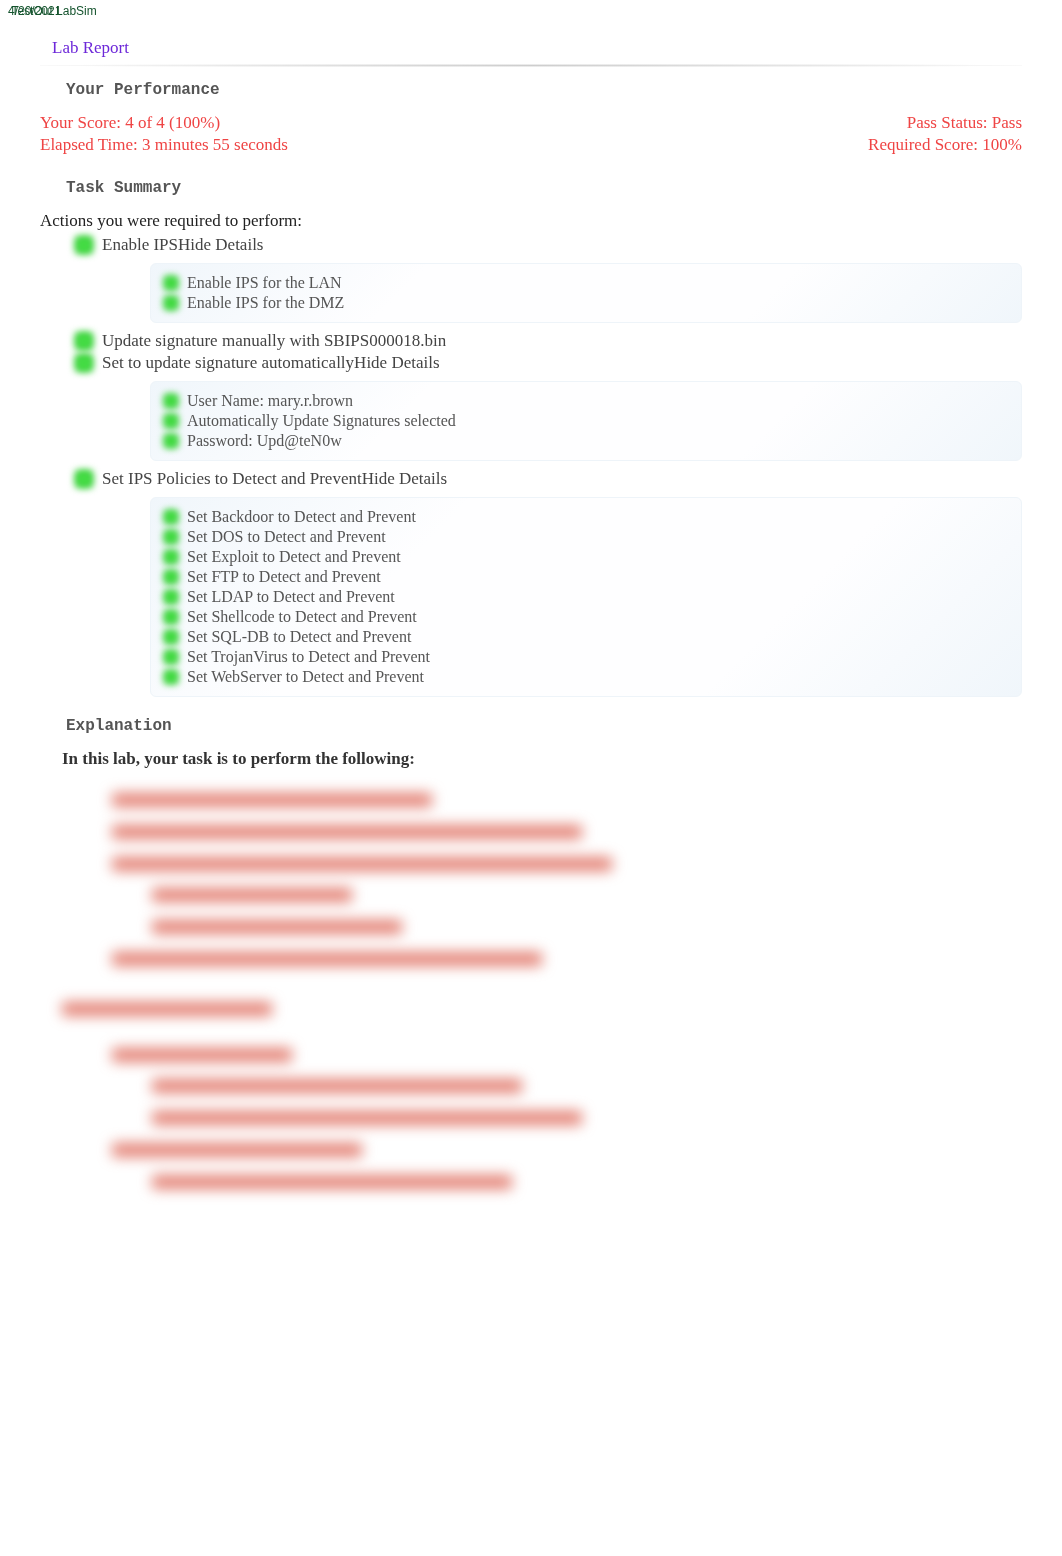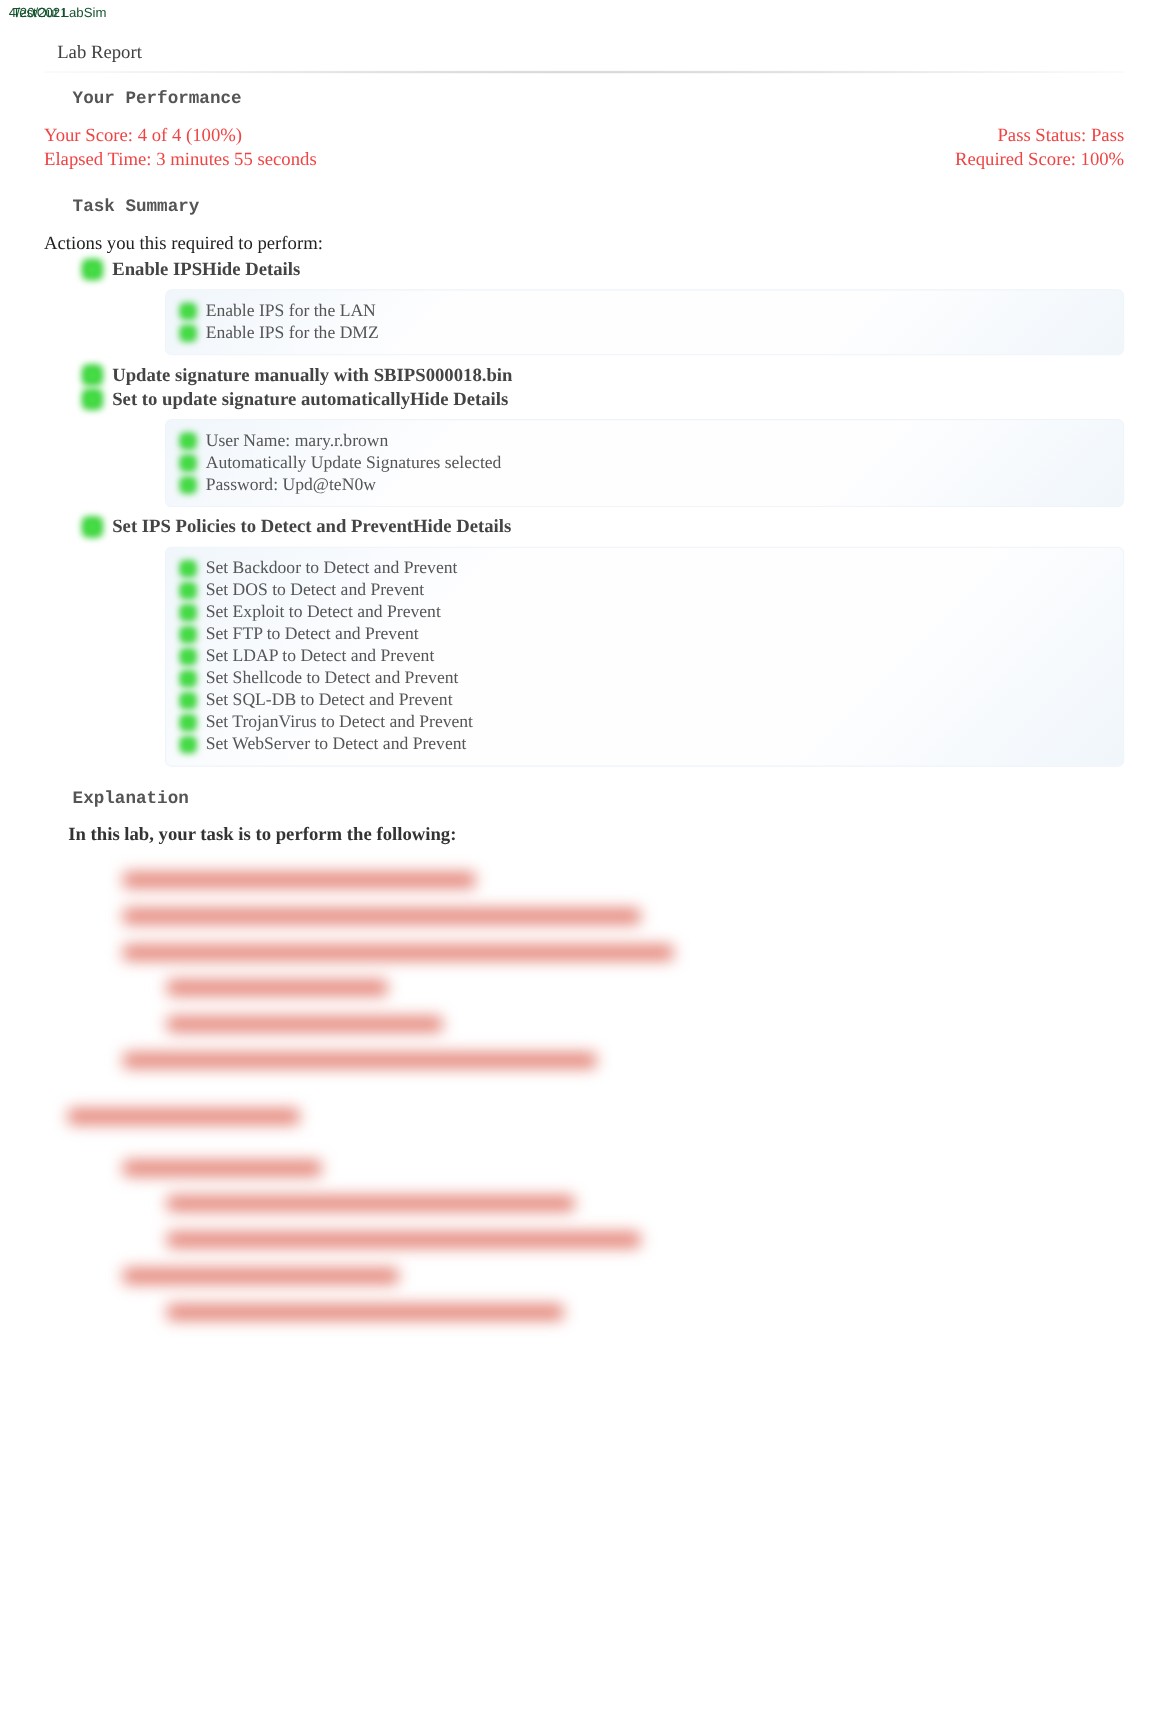--- a/index.html
+++ b/index.html
@@ -17,21 +17,21 @@
     color: #14532d;
   }
   .header-date { flex: 0 0 auto; }
   .header-title { flex: 1; margin-left: -50px; }
   .page {
     padding: 10px 40px 40px 40px;
   }
   .lab-title {
     font-size: 17px;
     margin: 6px 0 0 12px;
-    color: #404040;
+    color: #6d28d9;
   }
   .hr-gradient {
     height: 3px;
     margin: 6px 0 14px 0;
     background: radial-gradient(ellipse at center, rgba(200,200,200,0.9) 0%, rgba(255,255,255,0) 80%);
     border: none;
   }
   .section-h {
     font-size: 16px;
     font-weight: bold;
@@ -50,21 +50,20 @@
   .score-row .right { text-align: right; }
   .actions-h {
     font-size: 17px;
     color: #222;
     margin: 8px 0 4px 0;
   }
   .task-row {
     display: flex;
     align-items: center;
     margin: 2px 0 2px 34px;
-    font-weight: bold;
   }
   .sub-box {
     margin: 8px 0 8px 110px;
     padding: 8px 12px 8px 12px;
     border-radius: 6px;
     background: linear-gradient(135deg, #f0f6fb 0%, #fefeff 30%, #fefeff 70%, #f0f6fb 100%);
     border: 1px solid #eef4f9;
   }
   .sub-row {
     display: flex;
@@ -138,21 +137,21 @@
   <div class="score-row">
     <div class="left">Your Score: 4 of 4 (100%)</div>
     <div class="right">Pass Status: Pass</div>
   </div>
   <div class="score-row">
     <div class="left">Elapsed Time: 3 minutes 55 seconds</div>
     <div class="right">Required Score: 100%</div>
   </div>
 
   <div class="section-h" style="margin-top:24px">Task Summary</div>
-  <div class="actions-h">Actions you this required to perform:</div>
+  <div class="actions-h">Actions you were required to perform:</div>
 
   <div class="task-row">
     <span class="check"></span>
     <span class="task-text">
       <span>Enable IPS</span><span class="hide-link">Hide Details</span>
     </span>
   </div>
   <div class="sub-box">
     <div class="sub-row">
         <span class="check sm"></span>

